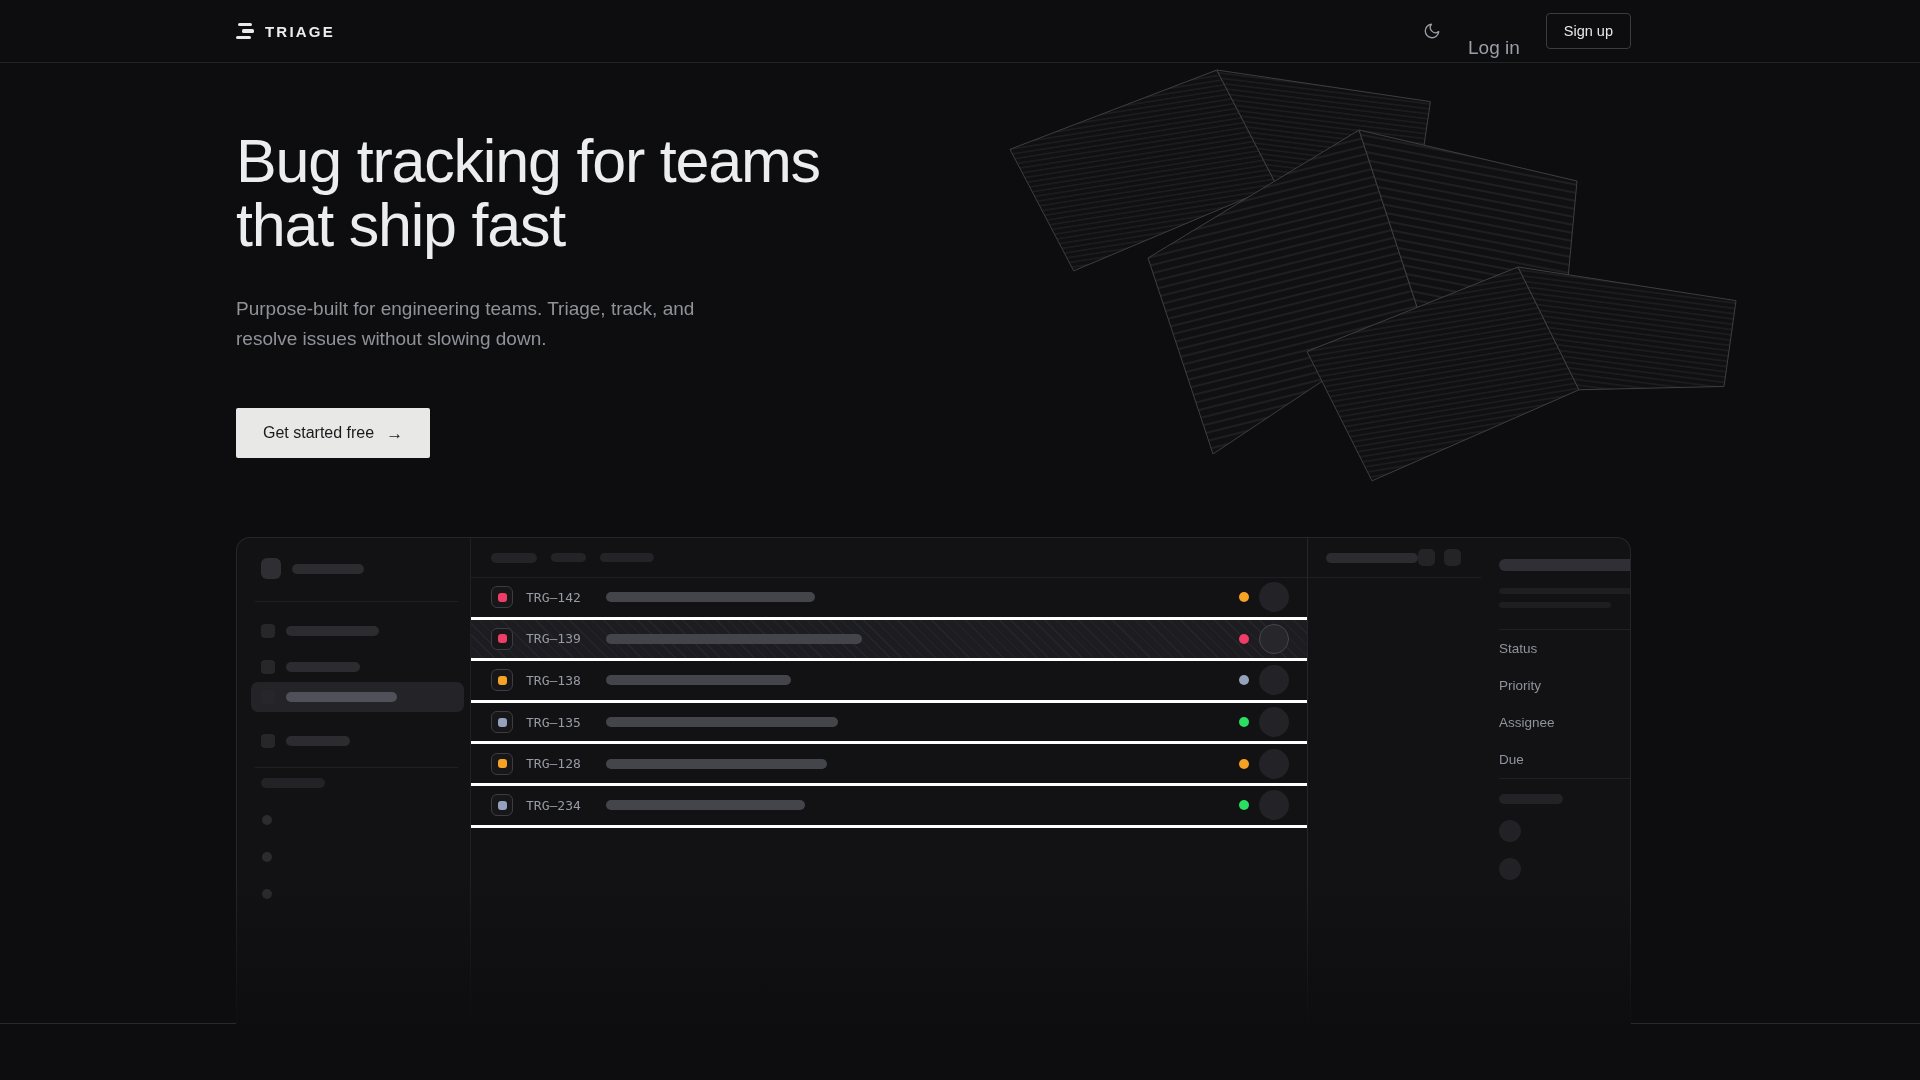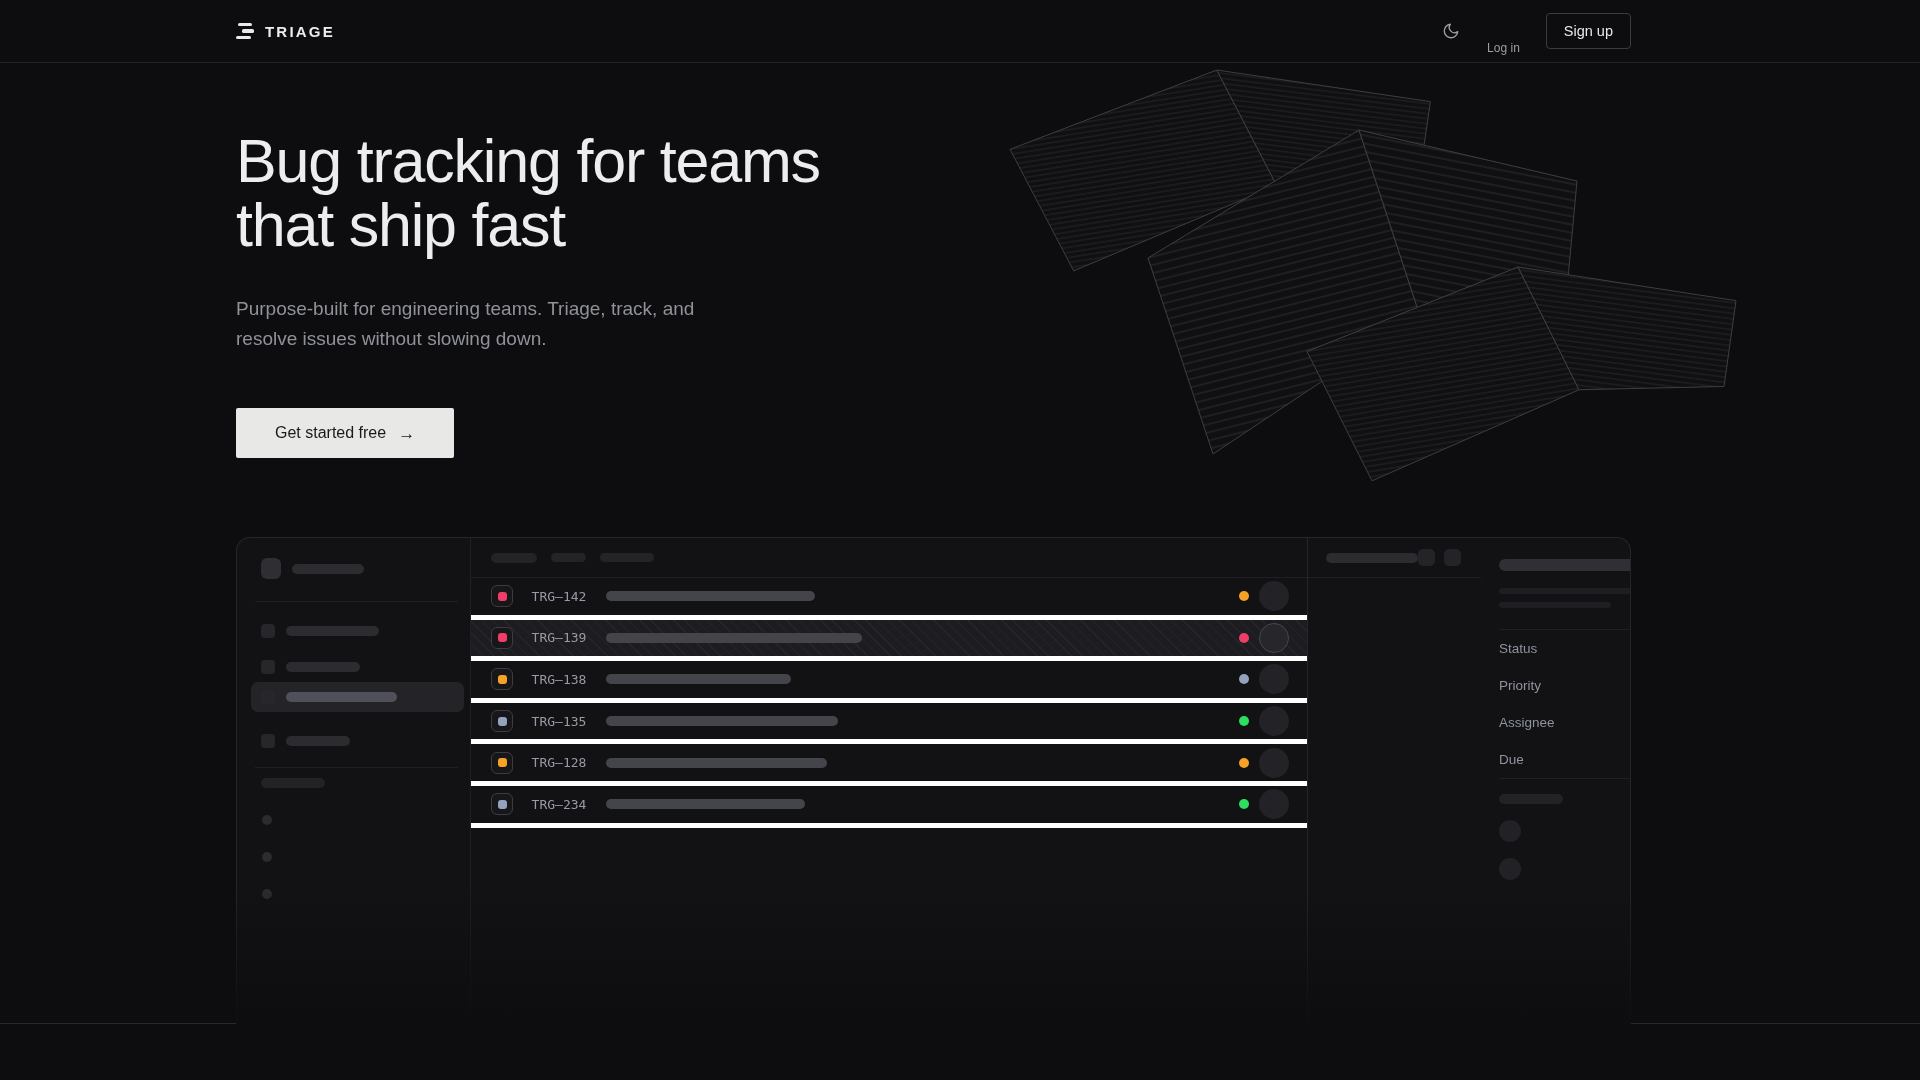--- a/index.html
+++ b/index.html
@@ -24,21 +24,21 @@
   .nav-inner { width:1395px; margin-left:236px; display:flex; align-items:center; }
   .logo { display:flex; align-items:center; gap:11px; cursor:pointer;text-align:right; }
   .logo-bars { display:flex; flex-direction:column; gap:3px; }
   .logo-bars span { height:3.2px; border-radius:1.5px; background:#e9e9e9; display:block; }
   .lb1 { width:14px; margin-left:2px; }
   .lb2 { width:12px; margin-left:6px; }
   .lb3 { width:15px; margin-left:0; }
   .logo-text { font-size:15px; font-weight:700; letter-spacing:2.2px; color:#ededed; }
   .nav-right { margin-left:auto; display:flex; align-items:center; gap:26px; }
   .theme-btn { width:20px; height:20px; display:flex; align-items:center; justify-content:center; cursor:pointer; }
-  .login { font-size:12px; color:#9a9ea6; cursor:pointer;margin-top:33px; }
+  .login { font-size:19px; color:#9a9ea6; cursor:pointer;margin-top:33px; }
   .signup {
     font-size:14.5px; color:#e8e8ea;
     border:1px solid #3a3a41; border-radius:4px;
     background:transparent;
     padding:9px 17px; cursor:pointer;
     font-family:"Liberation Sans", sans-serif;
   }
 
   
   .deco {
@@ -55,21 +55,21 @@
   }
   .hero p {
     margin-top:37px;
     font-size:19px; line-height:30px; color:#8f9298;
   }
   .cta {
     margin-top:54px;
     display:inline-flex; align-items:center; gap:12px;
     background:#e8e8e6; color:#1a1a1d;
     border:none; border-radius:2px;
-    padding:16px 39px;
+    padding:16px 27px;
     font-size:16px; font-weight:500;
     font-family:"Liberation Sans", sans-serif;
     cursor:pointer;
   }
   .cta .arrow { font-size:17px; line-height:1; }
 
   
   .mock-zone { position:relative; z-index:2; height:487px; margin-top:79px; border-bottom:1px solid #29292d; }
   .mockup {
     position:absolute; left:236px; top:0;
@@ -106,23 +106,22 @@
   .side-dot { width:10px; height:10px; border-radius:50%; background:#2b2b30; margin:27px 0 0 1px; }
 
   
   .m-list { border-left:1px solid #1f1f24; display:flex; flex-direction:column; }
   .list-head { height:40px; flex:none; border-bottom:1px solid #1f1f24; display:flex; align-items:center; gap:14px; padding:0 20px; }
   .chip { background:#232328; border-radius:5px; height:10px; display:inline-block; }
   .issue-row {
     height:41.6px; flex:none;
     display:flex; align-items:center;
     padding:0 18px 0 20px;
-    border-bottom:5px solid #ffffff;
+    border-bottom:3px solid #ffffff;
     cursor:pointer;
-    text-align:center;
   }
   .issue-row.sel {
     background-color:#1d1d21;
     background-image:repeating-linear-gradient(45deg, rgba(255,255,255,0.04) 0 1px, transparent 1px 8px);
   }
   .badge {
     width:22px; height:22px; flex:none;
     border:1px solid #3c3c43; border-radius:6px;
     background:#17171a;
     display:flex; align-items:center; justify-content:center;

